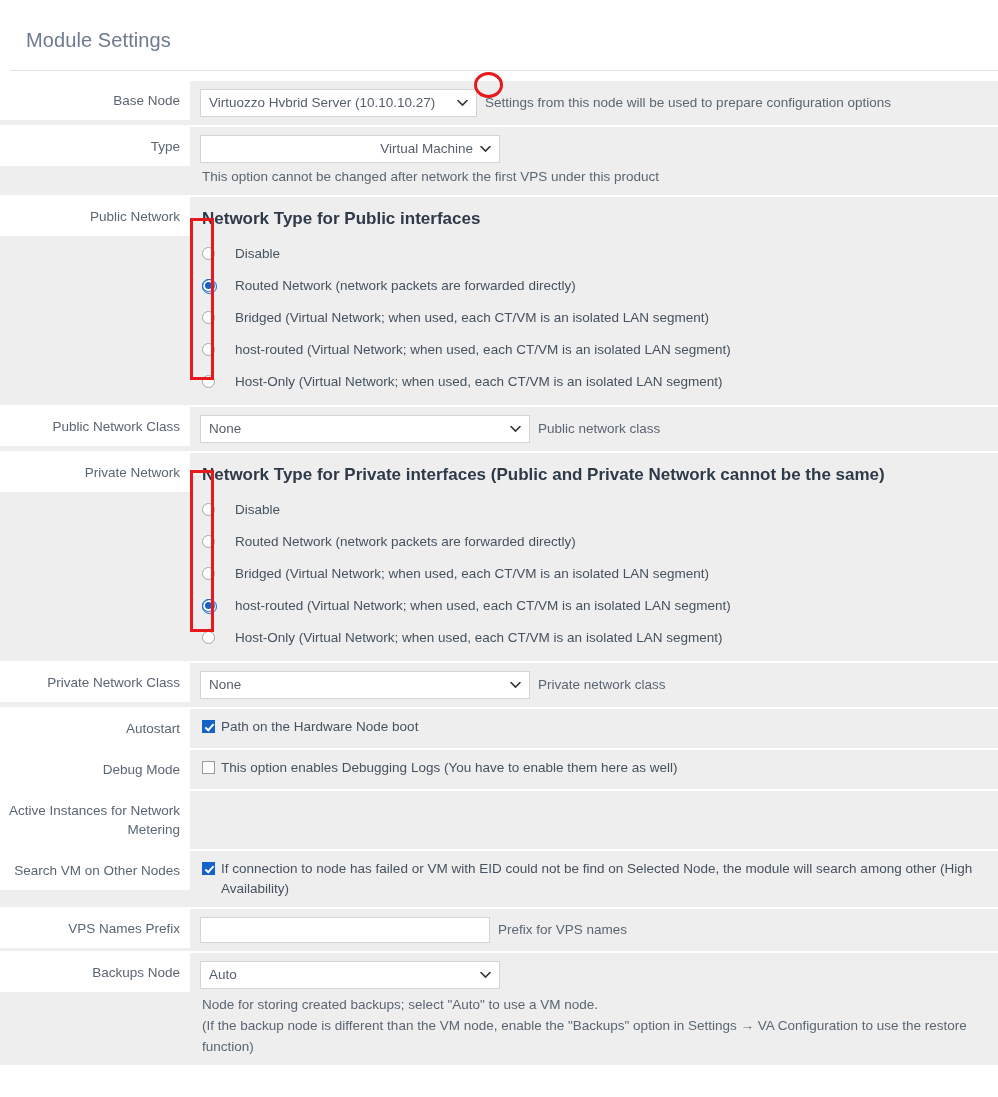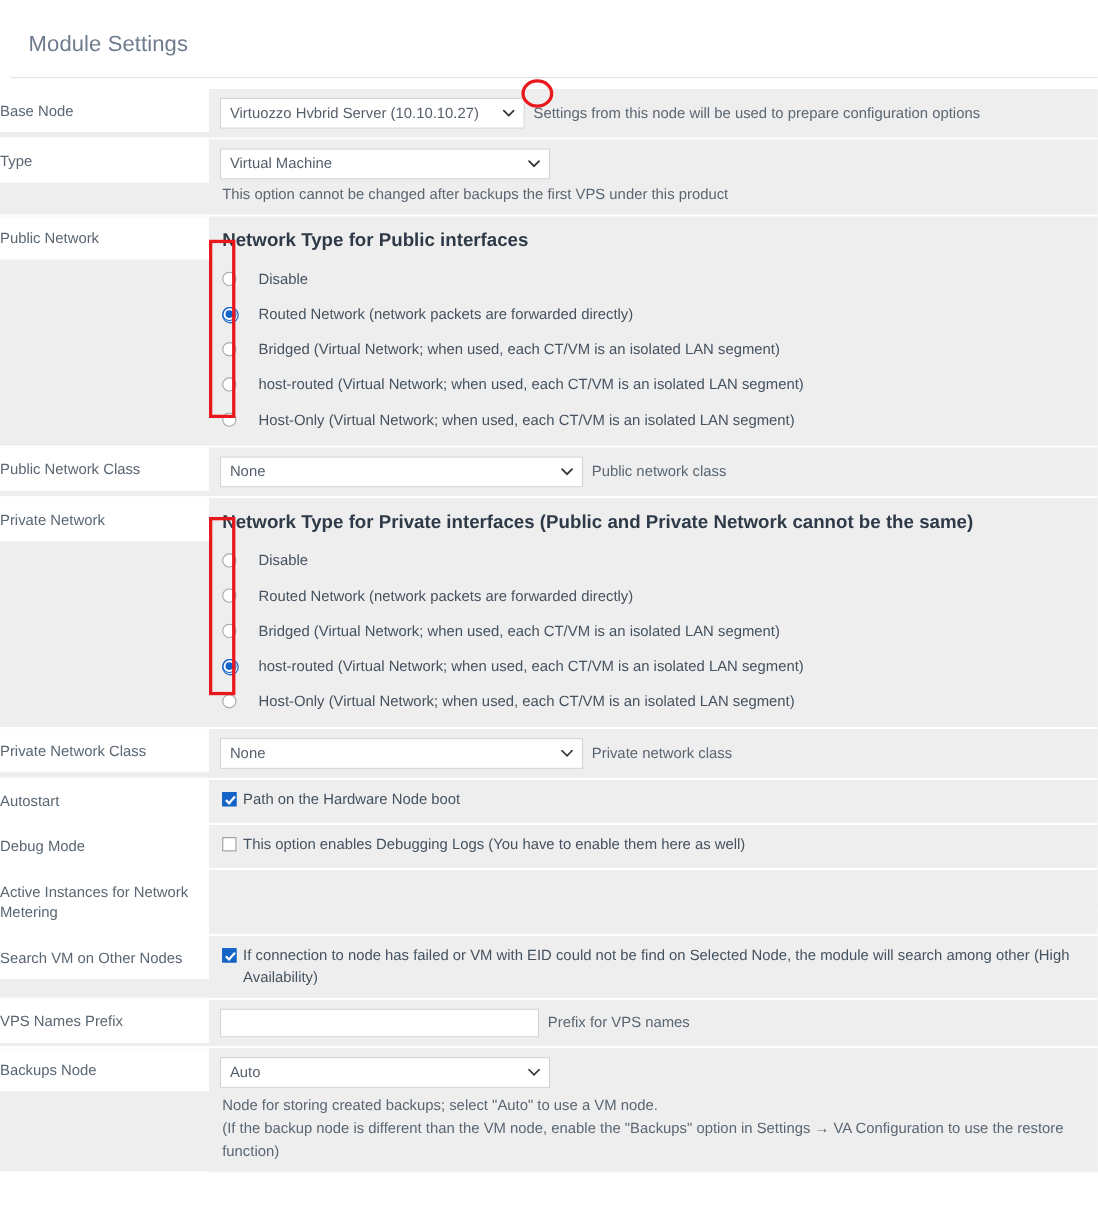--- a/index.html
+++ b/index.html
@@ -40,20 +40,21 @@
   .row {
     display: flex;
     align-items: flex-start;
     background: #eeeeee;
     border-bottom: 2px solid #ffffff;
     min-height: 32px;
   }
   .row-label {
     width: 190px;
     flex: 0 0 190px;
+    text-align: right;
     padding: 10px 10px 10px 0;
     font-size: 13.5px;
     color: #5a6672;
     line-height: 19px;
     background: #ffffff;
   }
   .row-field {
     flex: 1 1 auto;
     padding: 8px 10px 8px 10px;
     background: #eeeeee;
@@ -73,21 +74,21 @@
     border: 1px solid #d4d4d4;
     height: 28px;
     line-height: 26px;
     font-size: 13.5px;
     color: #555f6b;
     padding: 0 26px 0 8px;
     white-space: nowrap;
     vertical-align: middle;
   }
   .select.w-basenode { width: 277px; }
-  .select.w-type { width: 300px; }
+  .select.w-type { width: 300px; text-align: right; }
   .select.w-class { width: 330px; }
   .select.w-backup { width: 300px; }
   .chev {
     position: absolute;
     right: 8px;
     top: 50%;
     transform: translateY(-50%);
     width: 11px; height: 7px;
     pointer-events: none;
   }
@@ -254,21 +255,21 @@
       <div class="row-label">Type</div>
       <div class="row-field">
         <div class="select w-type">
           <span>Virtual Machine</span>
           <span class="chev">
             <svg width="11" height="7" viewBox="0 0 11 7">
                 <path d="M1 1 L5.5 5.6 L10 1" stroke="#333" stroke-width="1.6" fill="none" stroke-linecap="round"></path>
               </svg>
           </span>
         </div>
-        <div class="hint block">This option cannot be changed after backups the first VPS under this product</div>
+        <div class="hint block">This option cannot be changed after network the first VPS under this product</div>
       </div>
     </div>
 
     <div class="row">
       <div class="row-label">Public Network</div>
       <div class="row-field">
         <div class="net-head">Network Type for Public interfaces</div>
         <div class="radio-list">
           <div class="radio-item">
             <span class="radio"></span>

